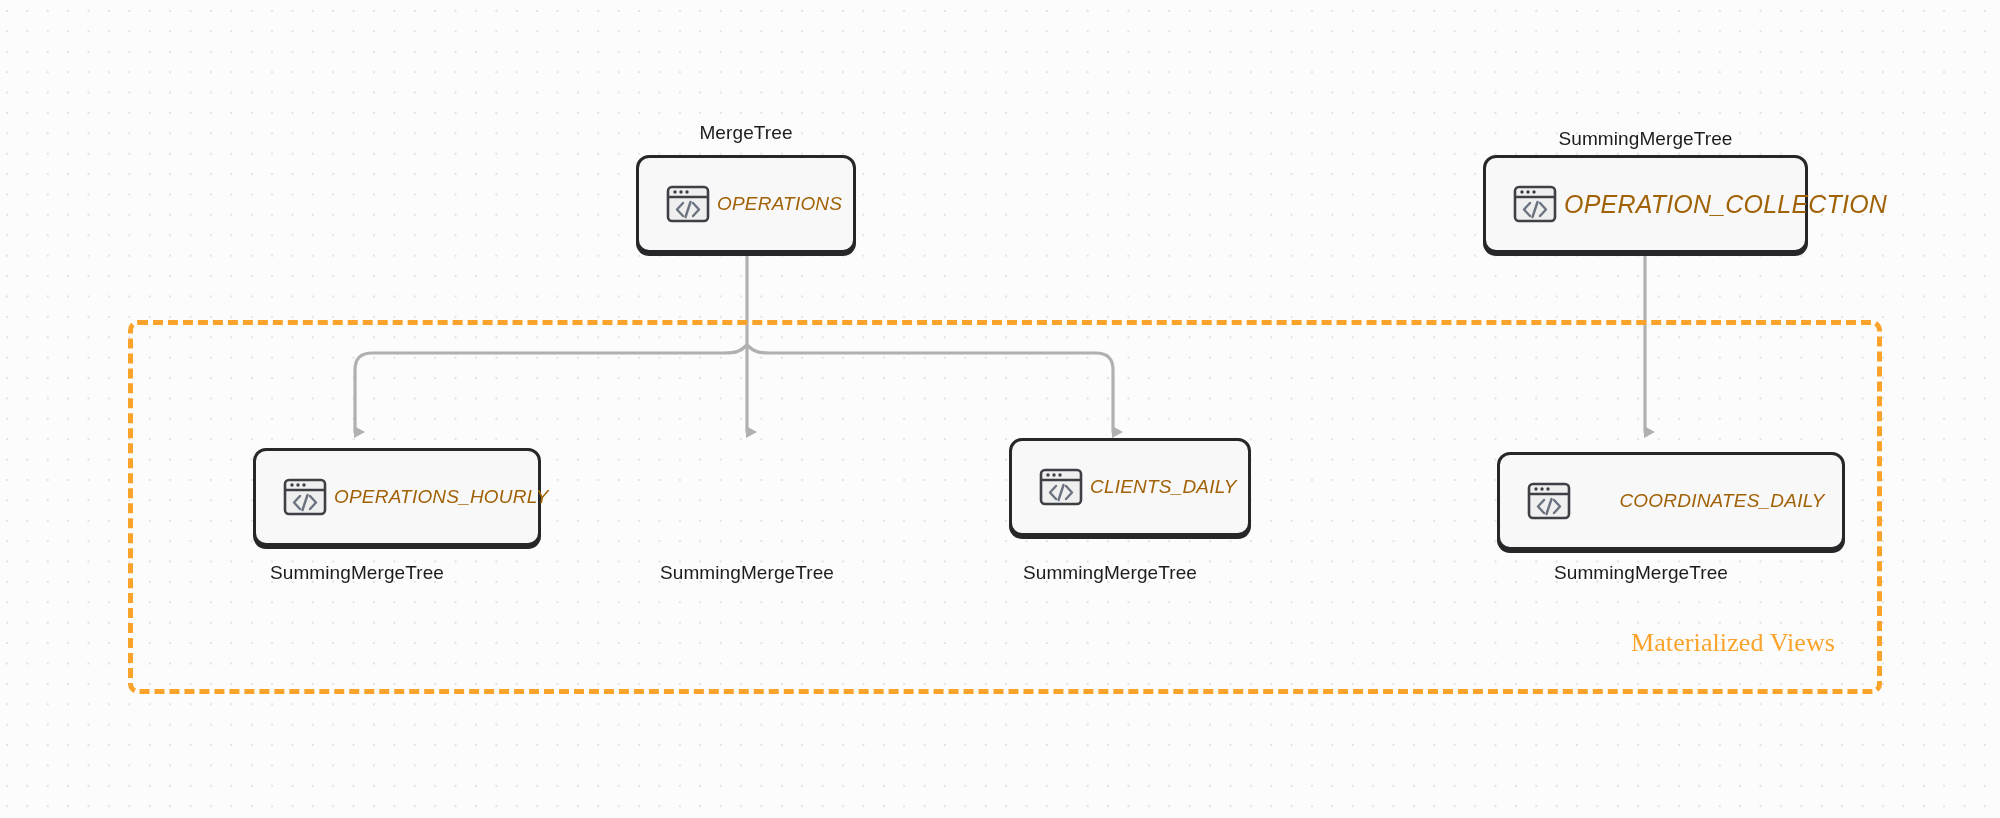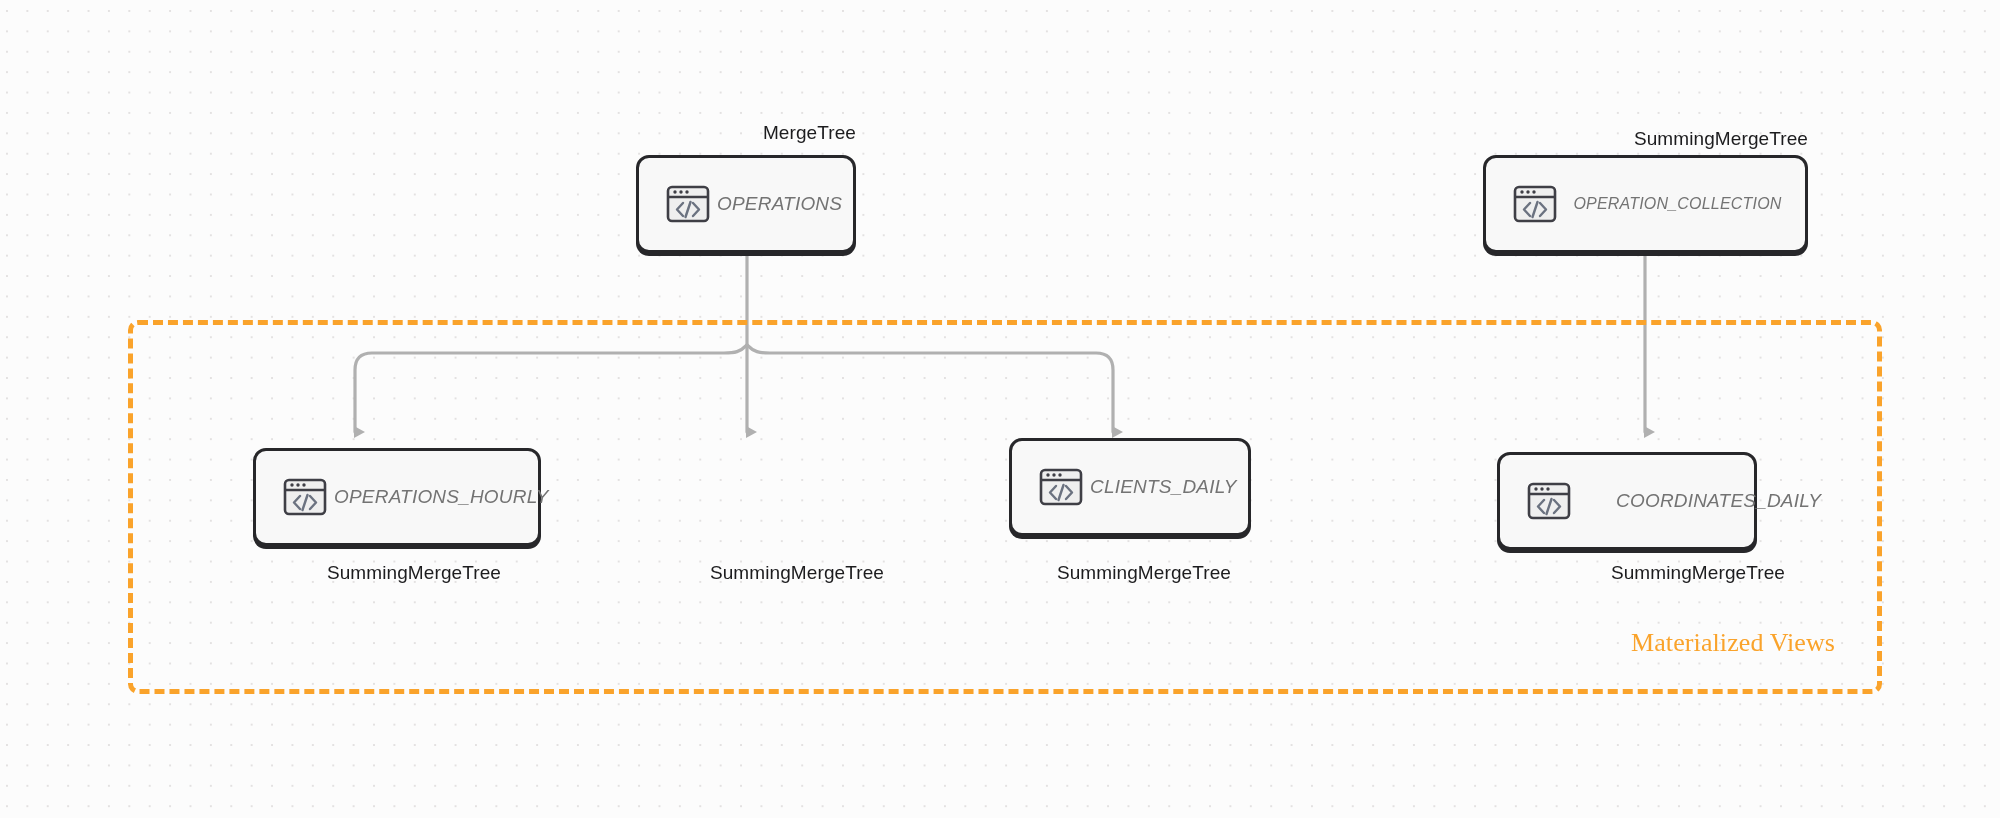--- a/index.html
+++ b/index.html
@@ -65,33 +65,33 @@
     margin-left: 26px;
     width: 46px;
     height: 46px;
   }
   .node-label {
     flex: 1 1 auto;
     text-align: center;
     padding: 0 14px 0 6px;
     font-style: italic;
     font-size: 19px;
-    color: #737373;
+    color: #a16207;
     white-space: nowrap;
     letter-spacing: .2px;
   }
-  .node.wide .node-label { font-size: 16px; }
+  .node.wide .node-label { font-size: 25px; }
 
   
   .engine-caption {
     position: absolute;
     font-size: 19px;
     color: #1c1c1e;
     white-space: nowrap;
-    text-align: right;
+    text-align: center;
     letter-spacing: .1px;
   }
 </style>
 </head>
 <body>
 
 <div id="canvas">
 
   <svg id="edges" viewBox="0 0 2000 818" xmlns="http://www.w3.org/2000/svg">
     <defs>
@@ -181,21 +181,21 @@
         <circle cx="22" cy="11" r="1.7" fill="#3f3f46"></circle>
         <path d="M 18 22 L 12 28.5 L 18 35" fill="none" stroke="#6b7280" stroke-width="2.4" stroke-linecap="round" stroke-linejoin="round"></path>
         <path d="M 28 22 L 34 28.5 L 28 35" fill="none" stroke="#6b7280" stroke-width="2.4" stroke-linecap="round" stroke-linejoin="round"></path>
         <path d="M 25.5 21 L 20.5 36" fill="none" stroke="#6b7280" stroke-width="2.4" stroke-linecap="round"></path>
       </svg>
     </span>
     <span class="node-label">CLIENTS_DAILY</span>
   </div>
   <div class="engine-caption" style="left:989px; top:562px; width:242px;">SummingMergeTree</div>
 
-  <div class="node" style="left:1497px; top:452px; width:260px; height:98px;gap:38px;">
+  <div class="node" style="left:1497px; top:452px; width:348px; height:98px;gap:38px;">
     <span class="node-icon">
       <svg viewBox="0 0 46 46" width="46" height="46" xmlns="http://www.w3.org/2000/svg">
         <rect x="3" y="6" width="40" height="34" rx="4" ry="4" fill="#efefef" stroke="#3f3f46" stroke-width="2.6"></rect>
         <path d="M 3 16 L 43 16" stroke="#3f3f46" stroke-width="2.6"></path>
         <circle cx="10" cy="11" r="1.7" fill="#3f3f46"></circle>
         <circle cx="16" cy="11" r="1.7" fill="#3f3f46"></circle>
         <circle cx="22" cy="11" r="1.7" fill="#3f3f46"></circle>
         <path d="M 18 22 L 12 28.5 L 18 35" fill="none" stroke="#6b7280" stroke-width="2.4" stroke-linecap="round" stroke-linejoin="round"></path>
         <path d="M 28 22 L 34 28.5 L 28 35" fill="none" stroke="#6b7280" stroke-width="2.4" stroke-linecap="round" stroke-linejoin="round"></path>
         <path d="M 25.5 21 L 20.5 36" fill="none" stroke="#6b7280" stroke-width="2.4" stroke-linecap="round"></path>

